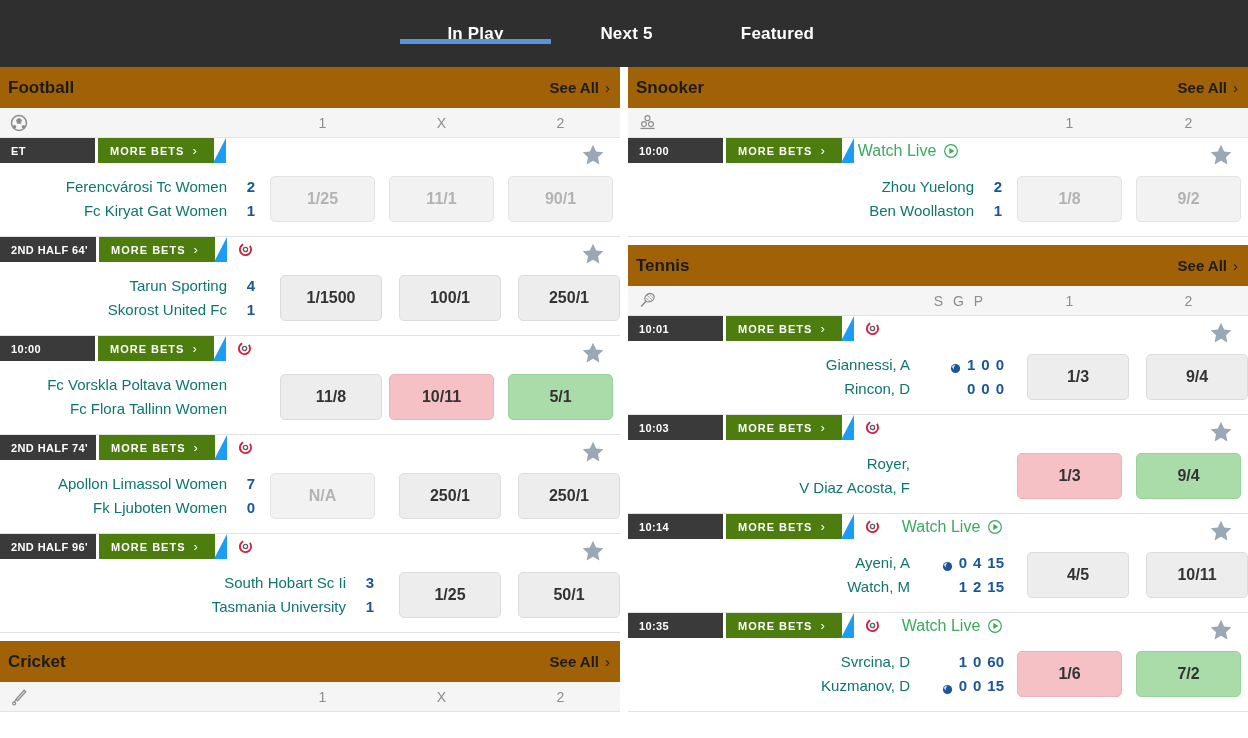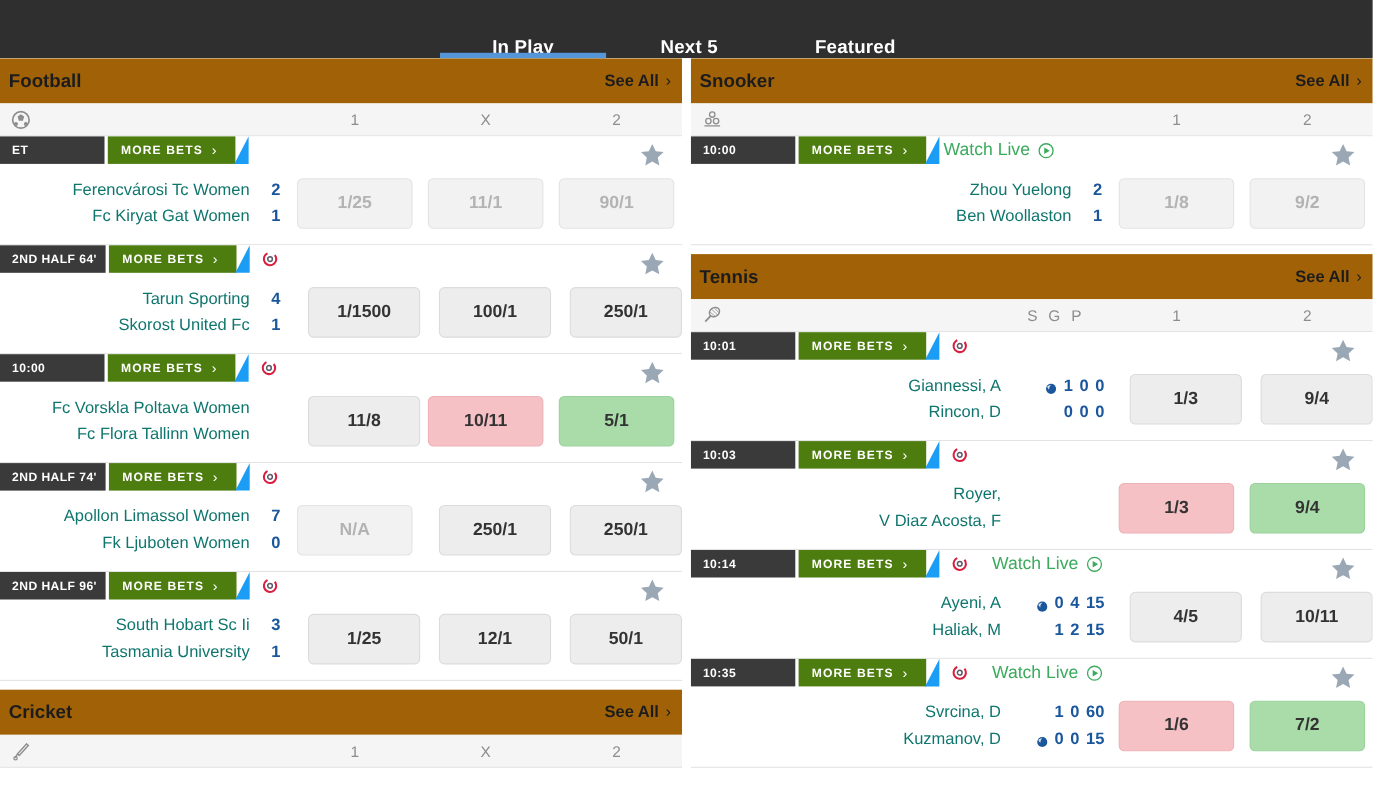--- a/index.html
+++ b/index.html
@@ -5,24 +5,24 @@
   * { box-sizing: border-box; margin: 0; padding: 0; }
   html, body {
     width: 1248px; height: 738px;
     font-family: "Liberation Sans", sans-serif;
     background: #ffffff;
     overflow: hidden;
   }
 
   
   .topbar {
-    height: 53px;
+    height: 67px;
     background: #2f2f2f;
     display: flex;
-    align-items: flex-end;
+    align-items: center;
     justify-content: flex-start;
     padding-left: 400px;
   }
   .tab {
     min-width: 151px;
     display: flex;
     align-items: center;
     justify-content: center;
     color: #ffffff;
     font-size: 17px;
@@ -472,23 +472,20 @@
               <span class="team">South Hobart Sc Ii</span>
               <span class="team">Tasmania University</span>
             </div>
         <div class="scores">
               <span class="score">3</span>
               <span class="score">1</span>
             </div>
         <div class="odds-wrap">
               <div class="odds-cell">
         <div class="odd neutral">1/25</div>
-              </div>
-              <div class="odds-cell">
-        <div class="odd neutral">12/1</div>
               </div>
               <div class="odds-cell">
         <div class="odd neutral">50/1</div>
               </div>
             </div>
       </div>
         </div>
       </div>
       <div class="spacer-block"></div>
       <div>
@@ -705,21 +702,21 @@
         <path d="M9.5 7.5 L17 12 L9.5 16.5 Z" fill="#3aaa5c"></path>
               </svg>
             </span>
             <span class="star"><svg width="26" height="26" viewBox="0 0 24 24">
         <path d="M12 2.6 l2.9 6.1 6.6 .8 -4.9 4.6 1.3 6.6 -5.9 -3.3 -5.9 3.3 1.3 -6.6 -4.9 -4.6 6.6 -.8 z" fill="#9aa7b4"></path>
               </svg></span>
           </div>
           <div class="event-main">
         <div class="teams">
               <span class="team">Ayeni, A</span>
-              <span class="team">Haliak, M</span>
+              <span class="team">Watch, M</span>
             </div>
         <div class="tscores">
               <span class="tline">
            <span class="serve-dot"><svg width="11" height="11" viewBox="0 0 24 24">
         <circle cx="12" cy="12" r="10" fill="#19569b"></circle>
         <path d="M4 8 a13 13 0 0 1 8 -4 a13 13 0 0 0 -4 10 z" fill="#ffffff" opacity=".85"></path>
                   </svg></span>
                 <span>0</span>
                 <span>4</span>
                 <span>15</span>

